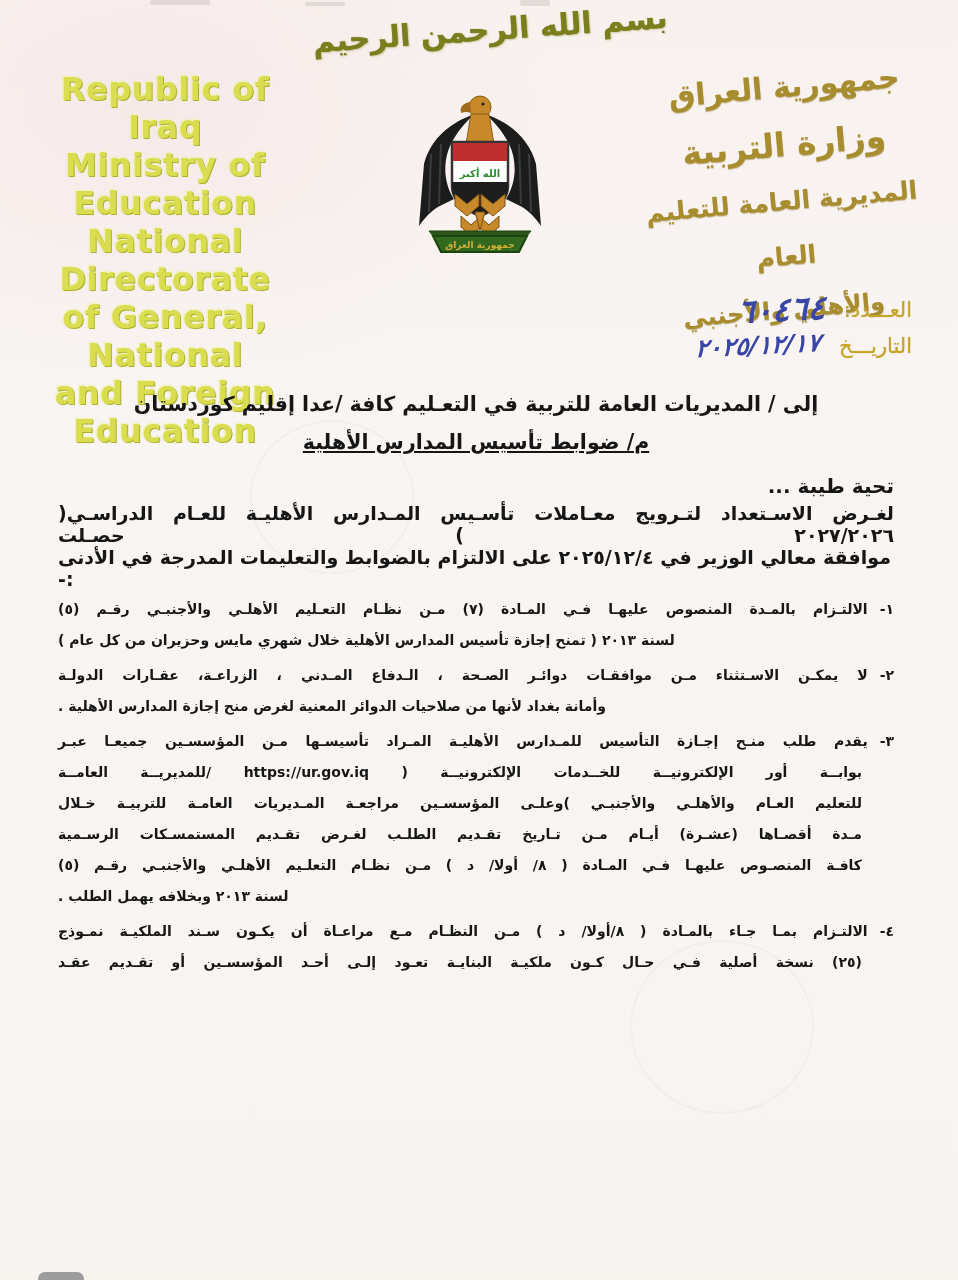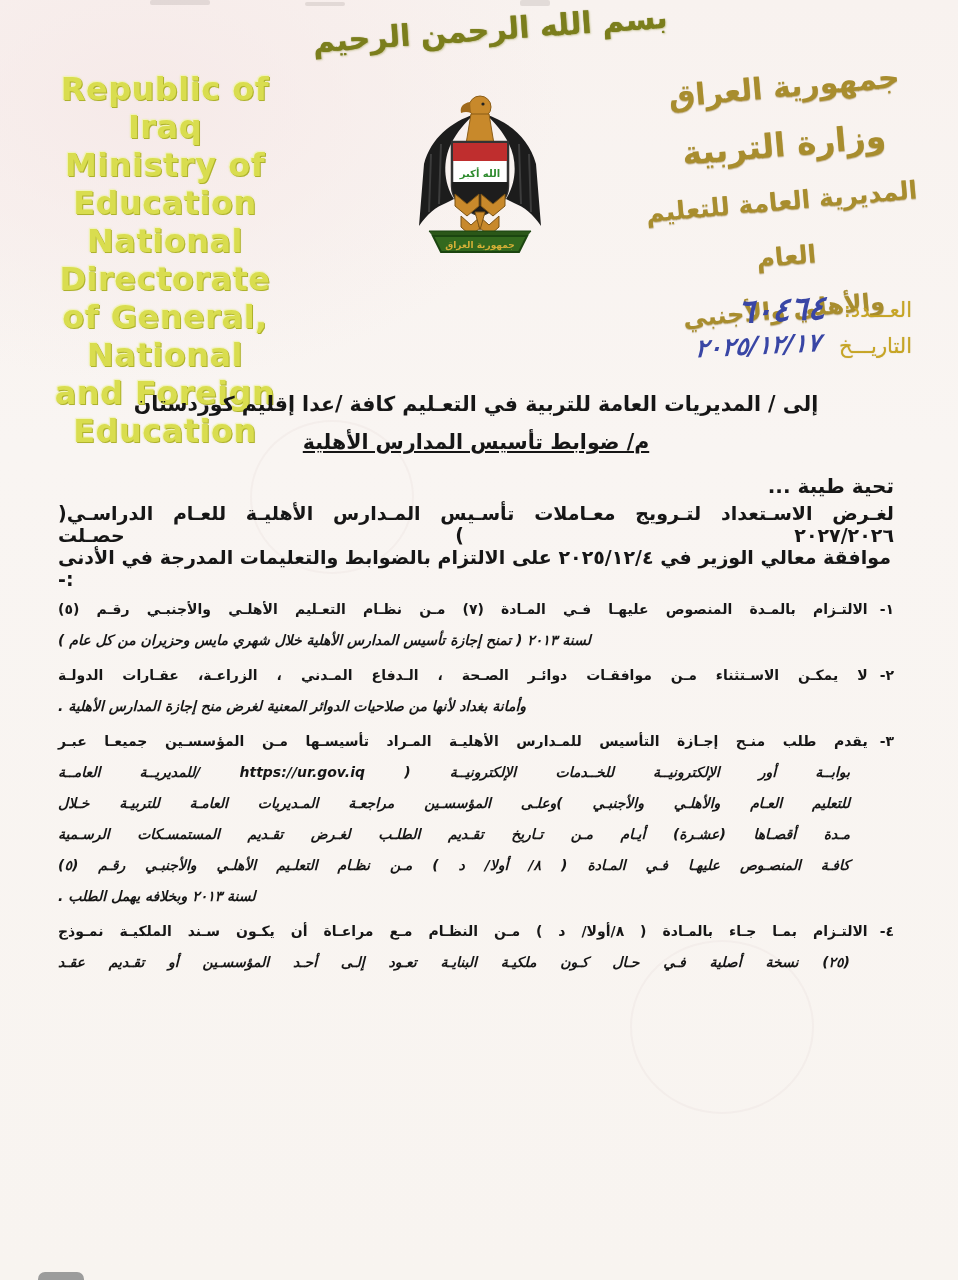--- a/index.html
+++ b/index.html
@@ -59,21 +59,21 @@
   }
   .addr{text-align:center;font-size:20.5px;line-height:28px;}
   .subj{text-align:center;font-size:20.5px;line-height:28px;margin-top:10px;text-decoration:underline;}
   .greet{text-align:right;font-size:20px;margin-top:18px;}
   .intro{margin-top:4px;font-size:19px;line-height:22px;}
   .items{margin-top:4px;}
   .item{font-size:14px;line-height:31px;margin-bottom:4px;}
   .line{min-height:31px;}
   .jl{text-align:justify;text-align-last:justify;-moz-text-align-last:justify;}
   .rl{text-align:left;}
-  .cont{margin-right:44px;font-style:italic;}
+  .cont{margin-right:32px;}
   .num{margin-left:12px;white-space:nowrap;}
   
   .emblem{position:absolute;left:405px;top:84px;}
 </style>
 </head>
 <body>
 
 <div class="page">
 
   <div class="smudge" style="left:150px;top:0;width:60px;height:5px"></div>

